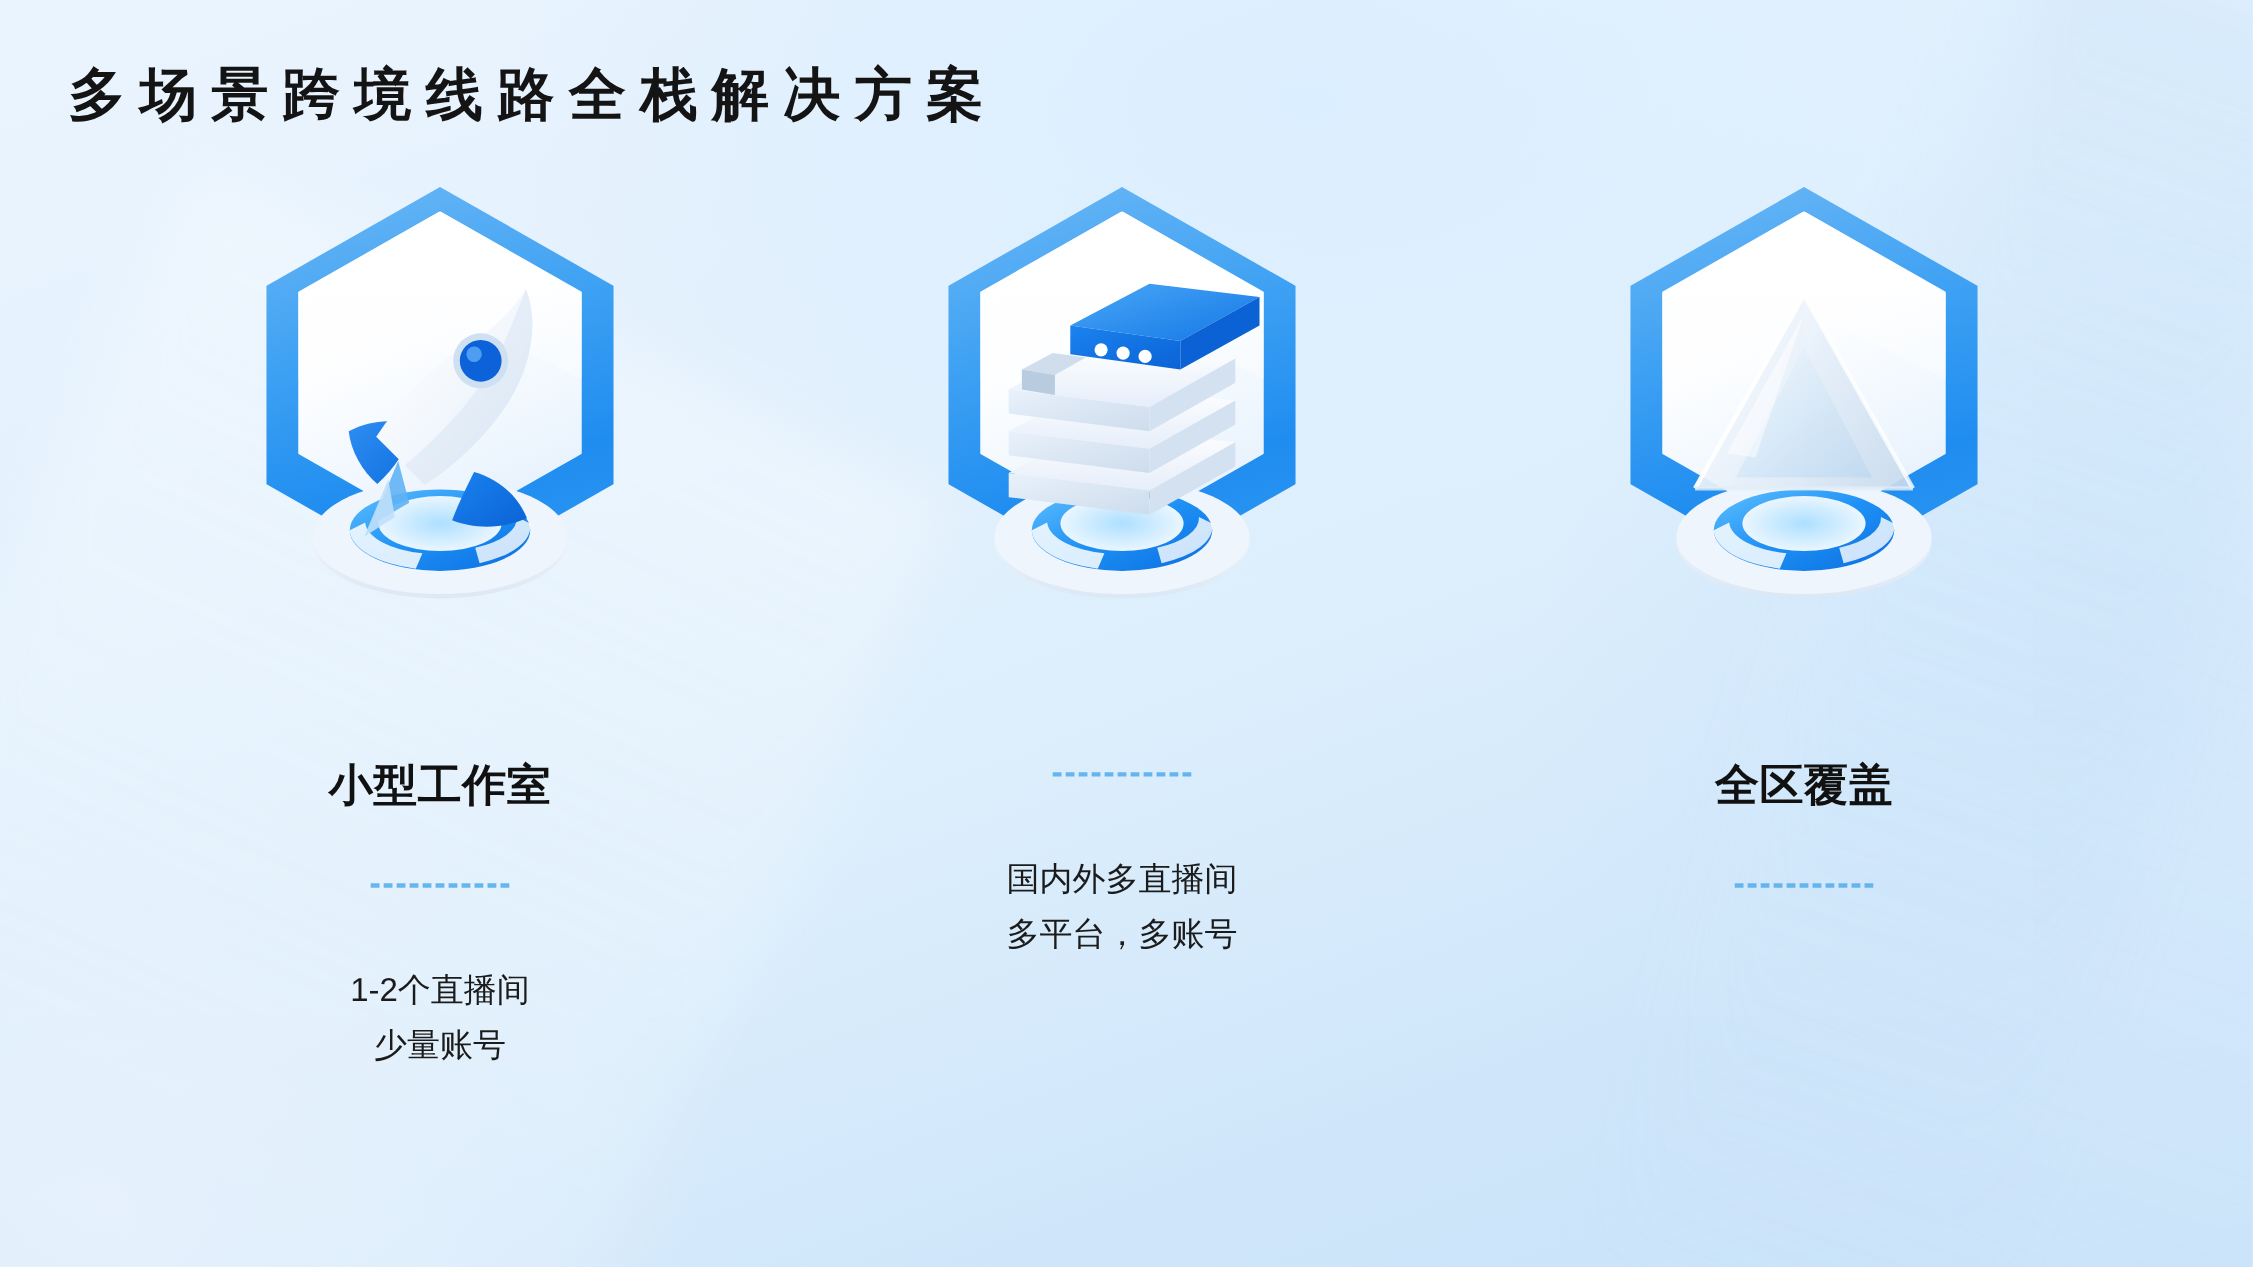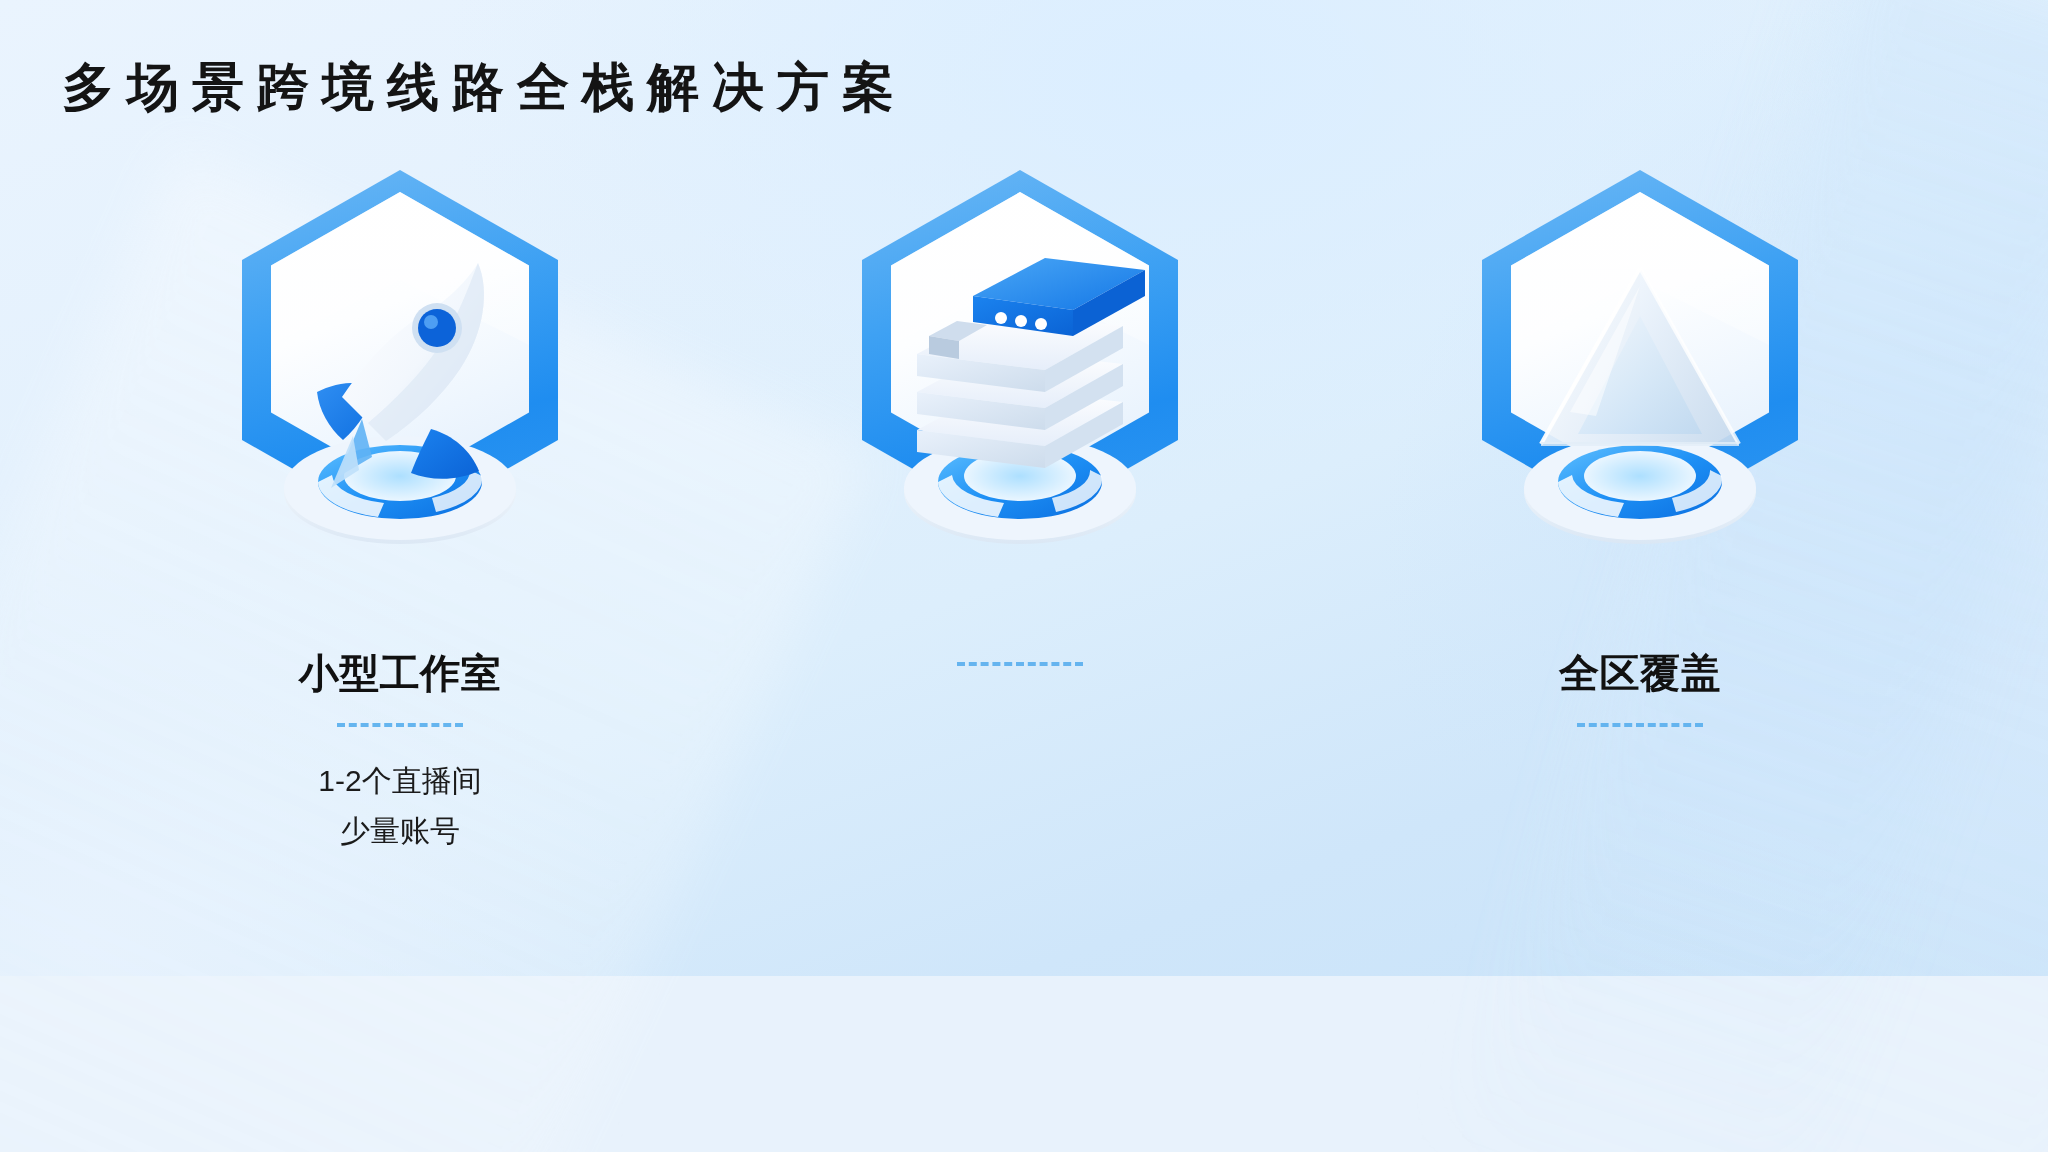--- a/index.html
+++ b/index.html
@@ -2,21 +2,21 @@
 <html><head>
 <meta charset="utf-8">
 <style>
   html,body{margin:0;padding:0;}
   body{
     width:2048px;height:1152px;overflow:hidden;
     font-family:"Liberation Sans","DejaVu Sans",sans-serif;
     background:#e8f2fc;
   }
   .stage{
-    position:relative;width:2048px;height:976px;
+    position:relative;width:2048px;height:1152px;
     background:
       radial-gradient(1200px 700px at 58% 8%, #dbeeff 0%, rgba(219,238,255,0) 62%),
       radial-gradient(900px 900px at 96% 58%, #cfe6fb 0%, rgba(207,230,251,0) 65%),
       radial-gradient(800px 600px at 4% 96%, #e3f0fd 0%, rgba(227,240,253,0) 70%),
       linear-gradient(160deg,#eaf4fe 0%,#e4f1fd 28%,#dceefc 55%,#cfe6fa 78%,#c9e3f9 100%);
   }
   
   .streak{position:absolute;pointer-events:none;}
   .streak.s1{
     left:-140px;top:240px;width:760px;height:1400px;
@@ -39,21 +39,21 @@
     font-size:52px;font-weight:700;color:#141414;
     letter-spacing:13px;line-height:1.12;
     white-space:nowrap;
   }
 
   .cards{
     position:absolute;left:0;top:170px;width:2048px;
     display:flex;justify-content:center;align-items:flex-start;
   }
   .card{
-    width:620px;display:flex;flex-direction:column;align-items:center;
+    width:620px;display:flex;flex-direction:column;align-items:center;gap:40px;
   }
   .card.c1{margin-left:-18px;}
   .card.c3{margin-right:-10px;}
 
   .hexwrap{
     position:relative;width:430px;height:470px;
     display:flex;align-items:center;justify-content:center;
   }
   .hex-outer{
     position:absolute;left:50%;top:0;transform:translateX(-50%);
@@ -244,20 +244,24 @@
             <circle cx="146" cy="94" r="6" fill="#ffffff"></circle>
             <circle cx="166" cy="97" r="6" fill="#ffffff"></circle>
             <circle cx="186" cy="100" r="6" fill="#ffffff"></circle>
 
             <path d="M74 112l28-15 30 4-28 16z" fill="#cfdded"></path>
             <path d="M74 112v18l30 5v-18z" fill="#b9cbdf"></path>
           </svg>
         </div>
       </div>
       <div class="divider"></div>
+      <div class="desc">
+        <div>国内外多直播间</div>
+        <div>多平台，多账号</div>
+      </div>
     </div>
 
     <div class="card c3">
       <div class="hexwrap">
         <div class="hex-outer"></div>
         <div class="hex-inner"></div>
         <div class="hex-gloss"></div>
         <div class="art">
           <svg viewBox="0 0 330 340">
             <defs>

